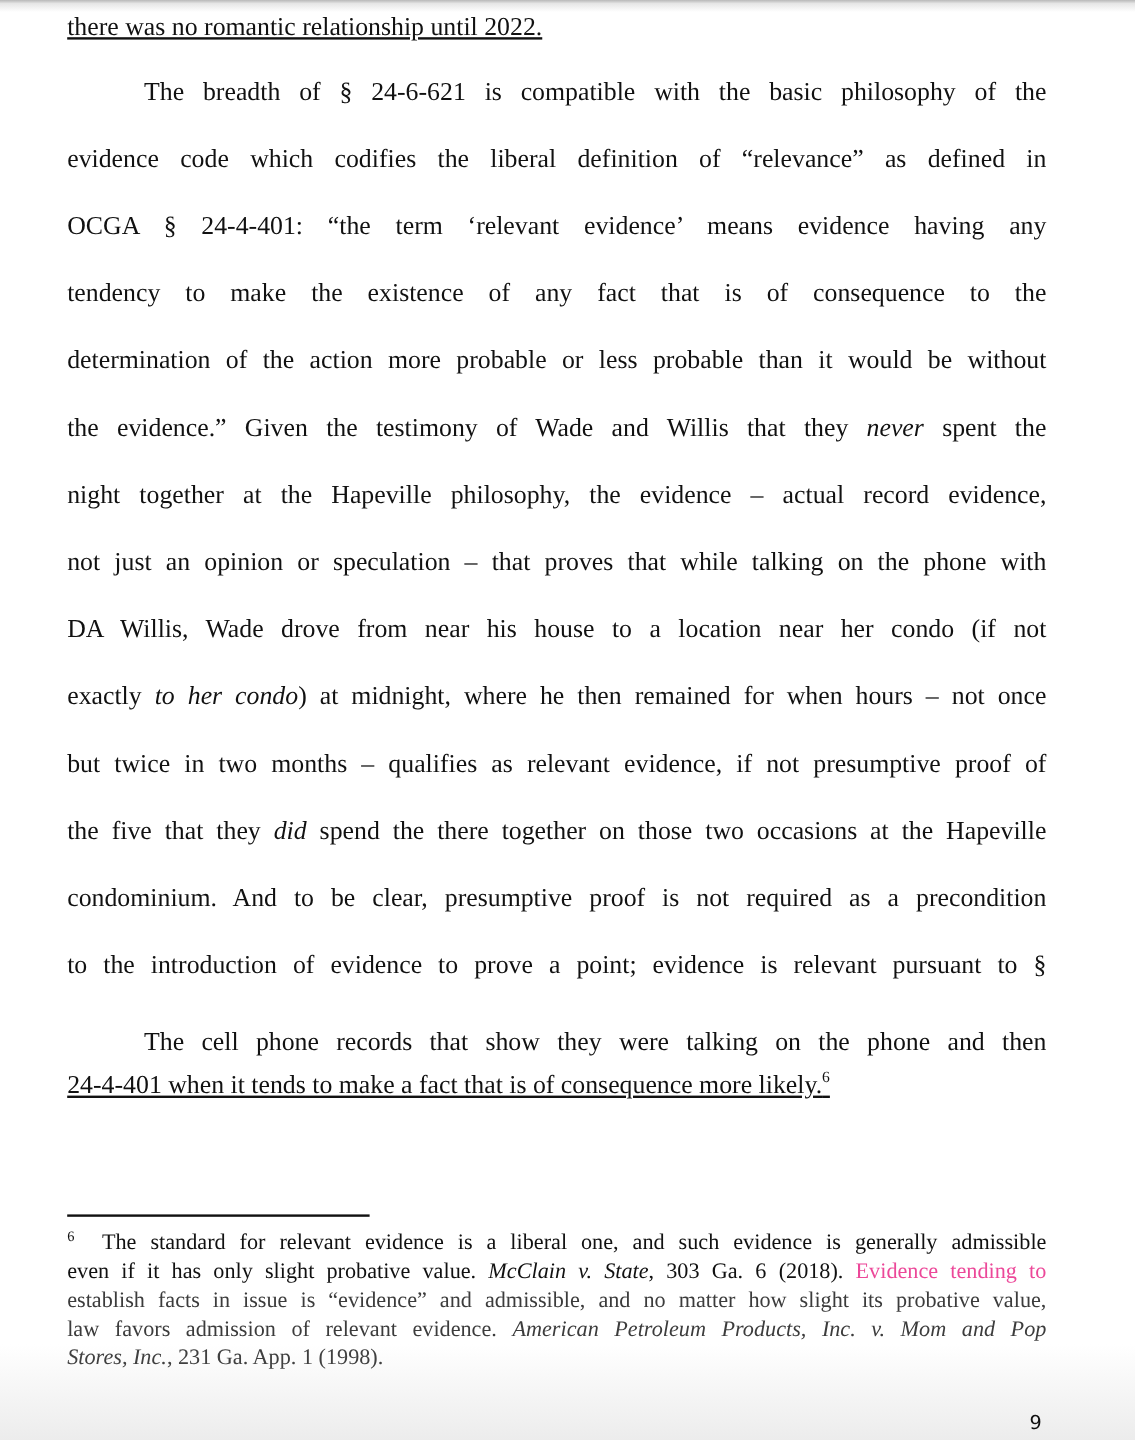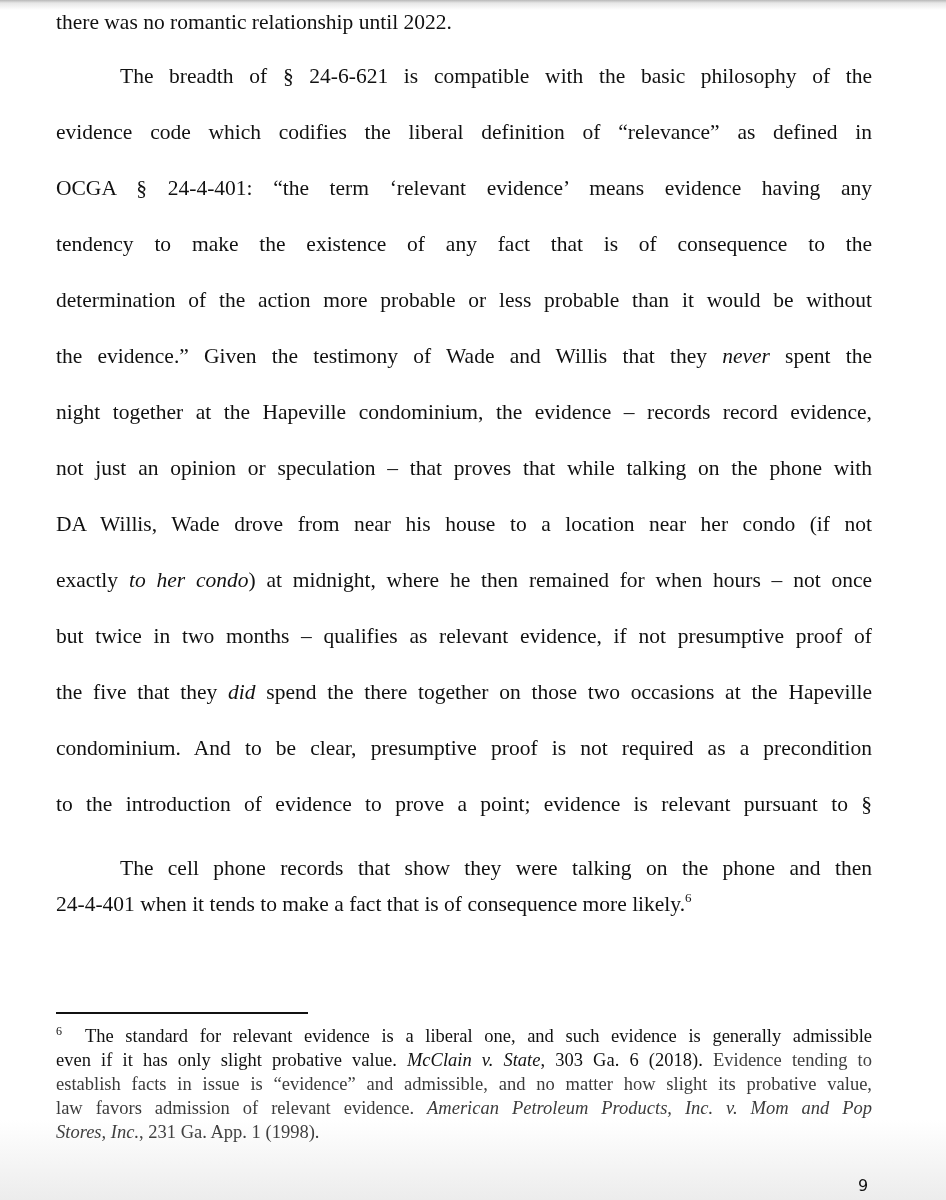--- a/index.html
+++ b/index.html
@@ -12,53 +12,53 @@
     .top-shadow {
       position: absolute; left: 0; top: 0; width: 946px; height: 10px;
       background: linear-gradient(to bottom, #b8b8b8 0px, #e6e6e6 3px, rgba(255,255,255,0) 10px);
     }
     .page { position: absolute; left: 56px; top: 0; width: 816px; }
     .line {
       position: absolute; left: 0; width: 816px;
       font-size: 21.5px; line-height: 24px; white-space: nowrap;
       text-align: justify; text-align-last: justify;
     }
-    .line.last { text-align-last: left; }
+    .line.last { text-align-last: left; text-decoration: underline; }
     .line.indent { left: 64px; width: 752px; }
     em { font-style: italic; }
     sup { font-size: 13px; vertical-align: 9px; line-height: 0; }
     .fn-rule { position: absolute; left: 56px; top: 1012px; width: 252px; height: 2px; background: #111; }
     .fn {
       position: absolute; left: 0; width: 816px;
       font-size: 18.5px; line-height: 24px; white-space: nowrap;
       text-align: justify; text-align-last: justify;
     }
     .fn.last { text-align-last: left; }
-    .fn .gray { color: #404040; }
+    .fn .gray { color: #ec4899; }
     .fn sup { font-size: 12px; vertical-align: 7px; }
     .page-num {
       position: absolute; left: 858px; top: 1176px;
       font-family: "DejaVu Sans", sans-serif; font-size: 16px; color: #111;
     }
   </style>
 </head>
 <body>
 
 <div class="top-shadow"></div>
 
 <div class="page">
   <div class="line last" style="top:10px">there was no romantic relationship until 2022.</div>
 
   <div class="line indent" style="top:64px">The breadth of § 24-6-621 is compatible with the basic philosophy of the</div>
   <div class="line" style="top:120px">evidence code which codifies the liberal definition of “relevance” as defined in</div>
   <div class="line" style="top:176px">OCGA § 24-4-401: “the term ‘relevant evidence’ means evidence having any</div>
   <div class="line" style="top:232px">tendency to make the existence of any fact that is of consequence to the</div>
   <div class="line" style="top:288px">determination of the action more probable or less probable than it would be without</div>
   <div class="line" style="top:344px"><span>the evidence.” Given the testimony of Wade and Willis that they </span><em>never</em><span> spent the</span></div>
-  <div class="line" style="top:400px">night together at the Hapeville condominium, the evidence – records record evidence,</div>
+  <div class="line" style="top:400px">night together at the Hapeville philosophy, the evidence – actual record evidence,</div>
   <div class="line" style="top:456px">not just an opinion or speculation – that proves that while talking on the phone with</div>
   <div class="line" style="top:512px">DA Willis, Wade drove from near his house to a location near her condo (if not</div>
   <div class="line" style="top:568px"><span>exactly </span><em>to her condo</em><span>) at midnight, where he then remained for when hours – not once</span></div>
   <div class="line" style="top:624px">but twice in two months – qualifies as relevant evidence, if not presumptive proof of</div>
   <div class="line" style="top:680px"><span>the five that they </span><em>did</em><span> spend the there together on those two occasions at the Hapeville</span></div>
   <div class="line" style="top:736px">condominium. And to be clear, presumptive proof is not required as a precondition</div>
   <div class="line" style="top:792px">to the introduction of evidence to prove a point; evidence is relevant pursuant to §</div>
   <div class="line last" style="top:892px"><span>24-4-401 when it tends to make a fact that is of consequence more likely.</span><sup>6</sup></div>
 
   <div class="line indent" style="top:856px">The cell phone records that show they were talking on the phone and then</div>

